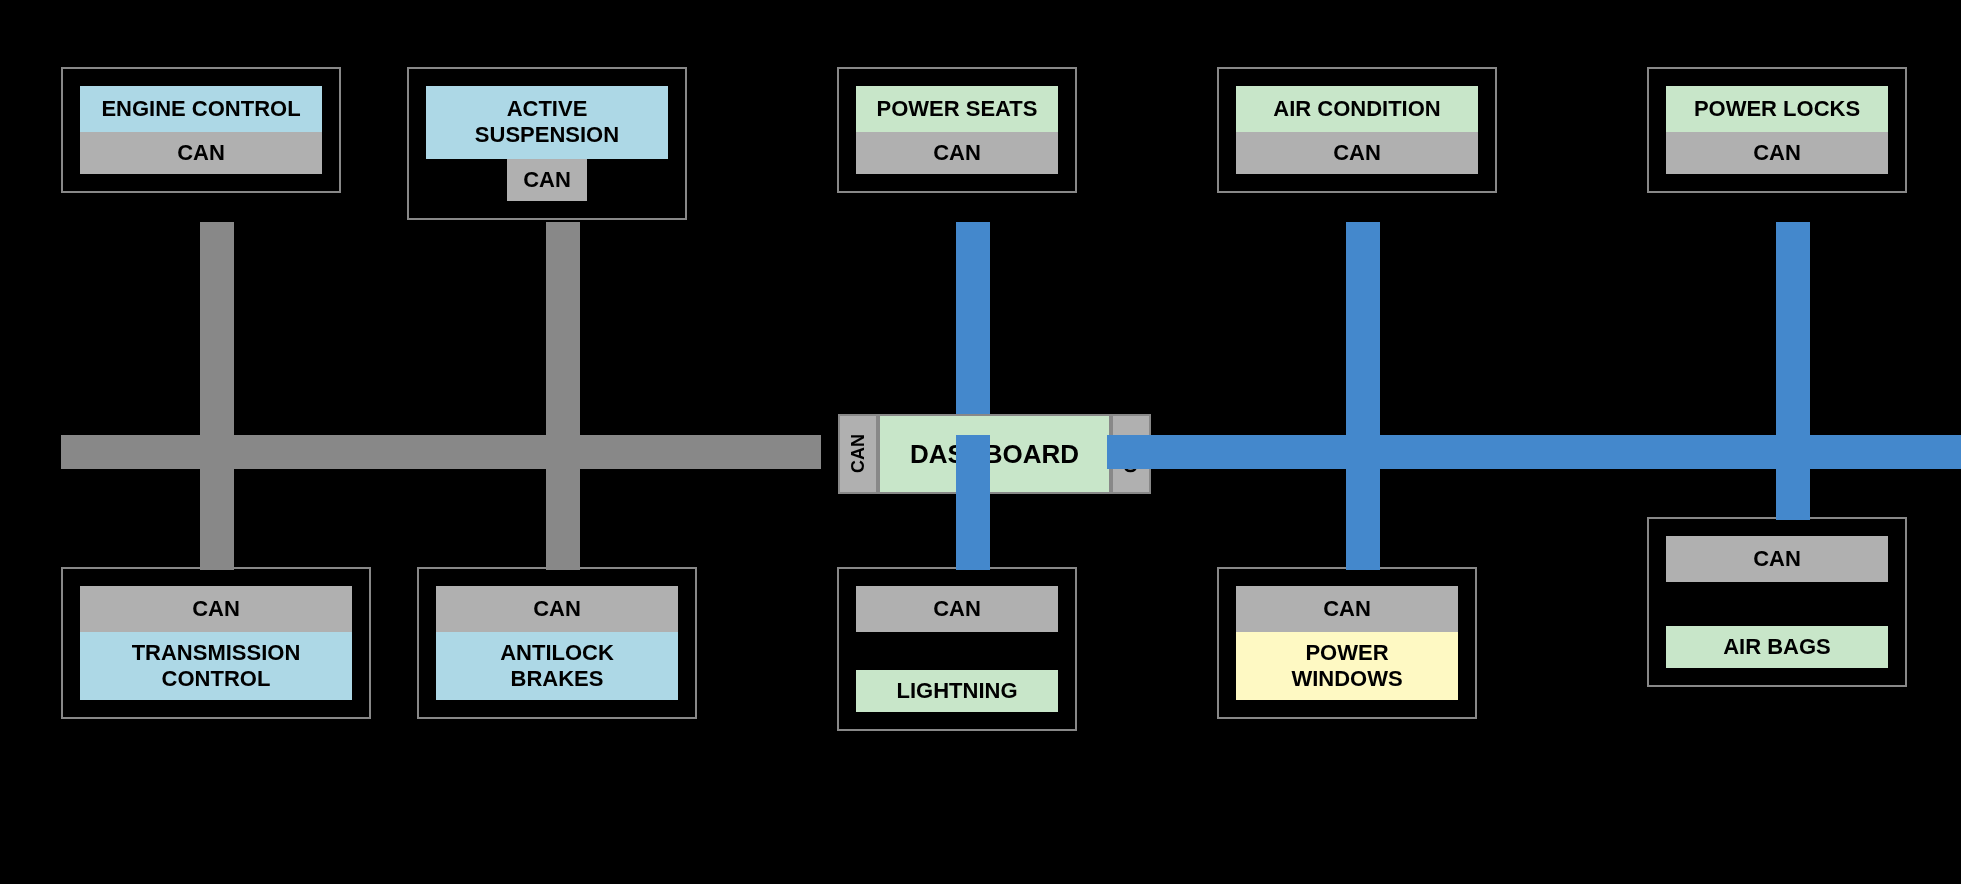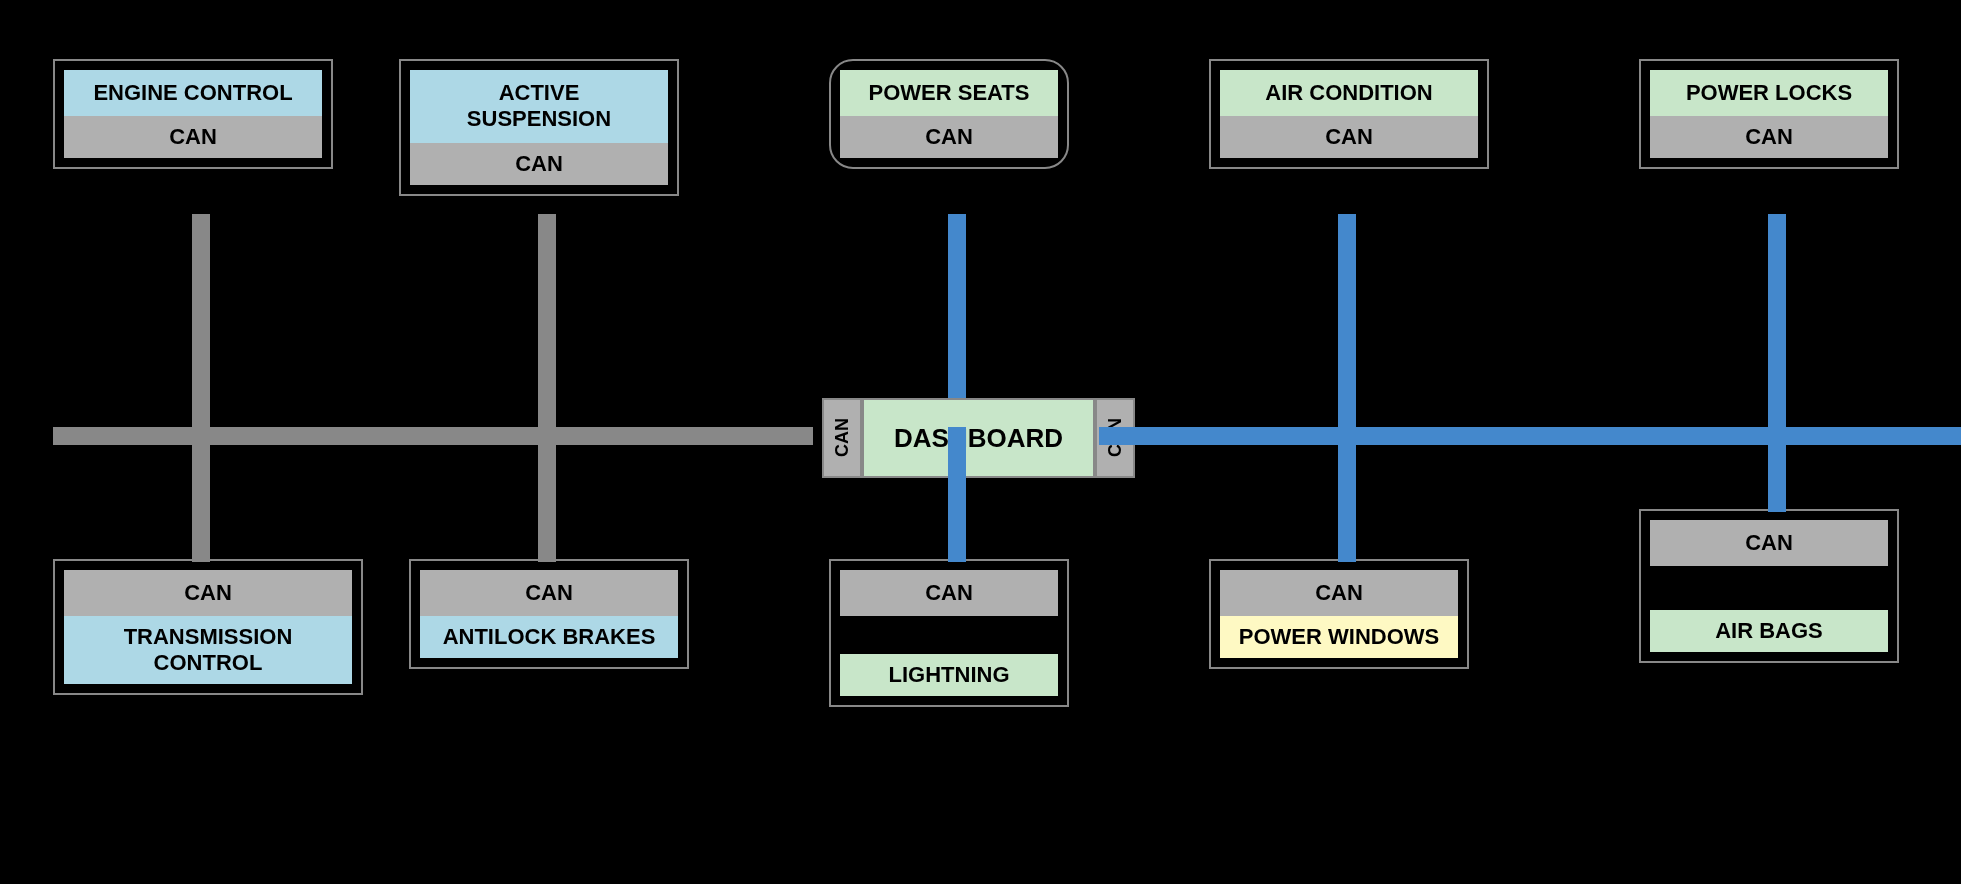--- a/index.html
+++ b/index.html
@@ -1,15 +1,15 @@
 <!DOCTYPE html>
 <html><head>
   <meta charset="utf-8">
   <style>
-    * { box-sizing: border-box; margin: 0; padding: 9px; }
+    * { box-sizing: border-box; margin: 0; padding: 17px; }
     body {
       background: #000;
       width: 1961px;
       height: 884px;
       position: relative;
       font-family: Arial, Helvetica, sans-serif;
       overflow: hidden;
     }
 
     .node {
@@ -101,26 +101,26 @@
     }
   </style>
 </head>
 <body>
 
 <div class="node" style="left:44px; top:50px; width:280px;">
   <div class="node-top blue-top">ENGINE CONTROL</div>
   <div class="node-bottom">CAN</div>
 </div>
 
-<div class="node" style="left:390px; top:50px; width:280px;">
+<div class="node" style="left:390px; top:50px; width:280px;align-items:center;">
   <div class="node-top blue-top">ACTIVE SUSPENSION</div>
   <div class="node-bottom">CAN</div>
 </div>
 
-<div class="node" style="left:820px; top:50px; width:240px;border-radius:24px;">
+<div class="node" style="left:820px; top:50px; width:240px;">
   <div class="node-top green-top">POWER SEATS</div>
   <div class="node-bottom">CAN</div>
 </div>
 
 <div class="node" style="left:1200px; top:50px; width:280px;">
   <div class="node-top green-top">AIR CONDITION</div>
   <div class="node-bottom">CAN</div>
 </div>
 
 <div class="node" style="left:1630px; top:50px; width:260px;">

